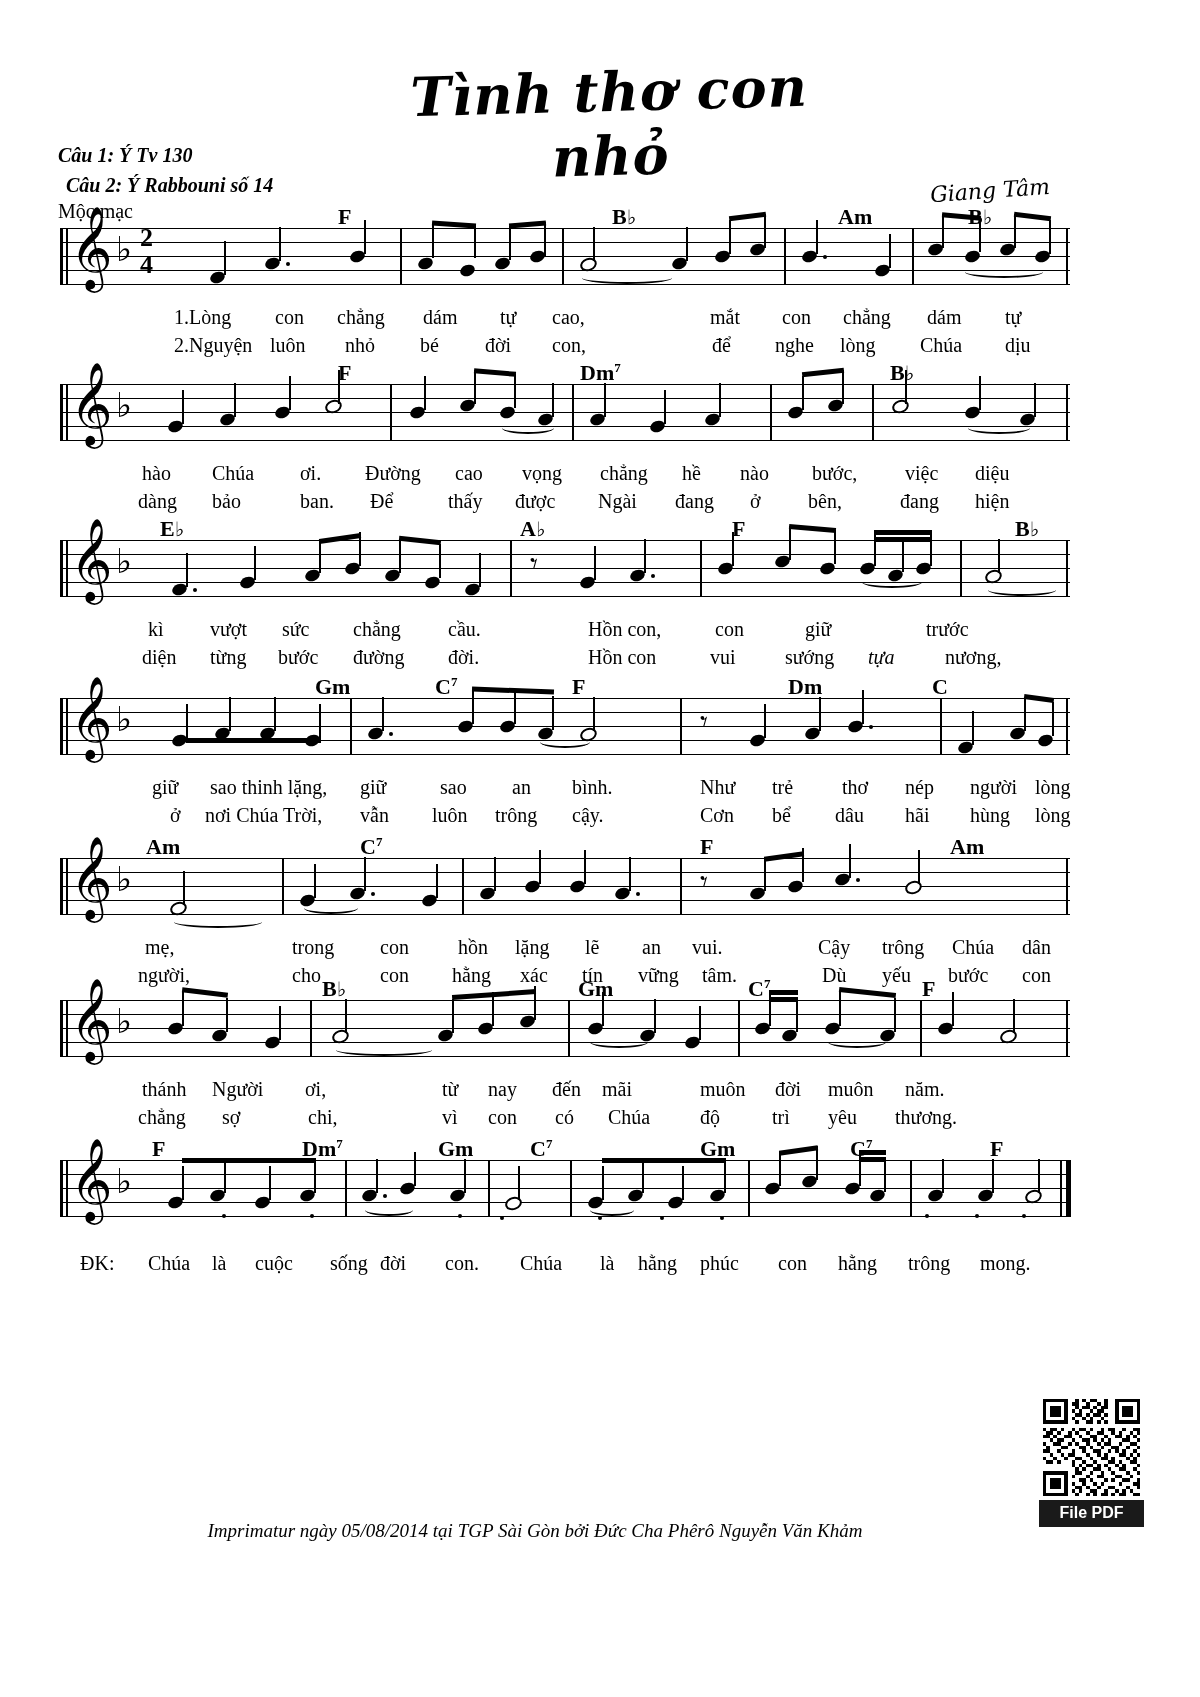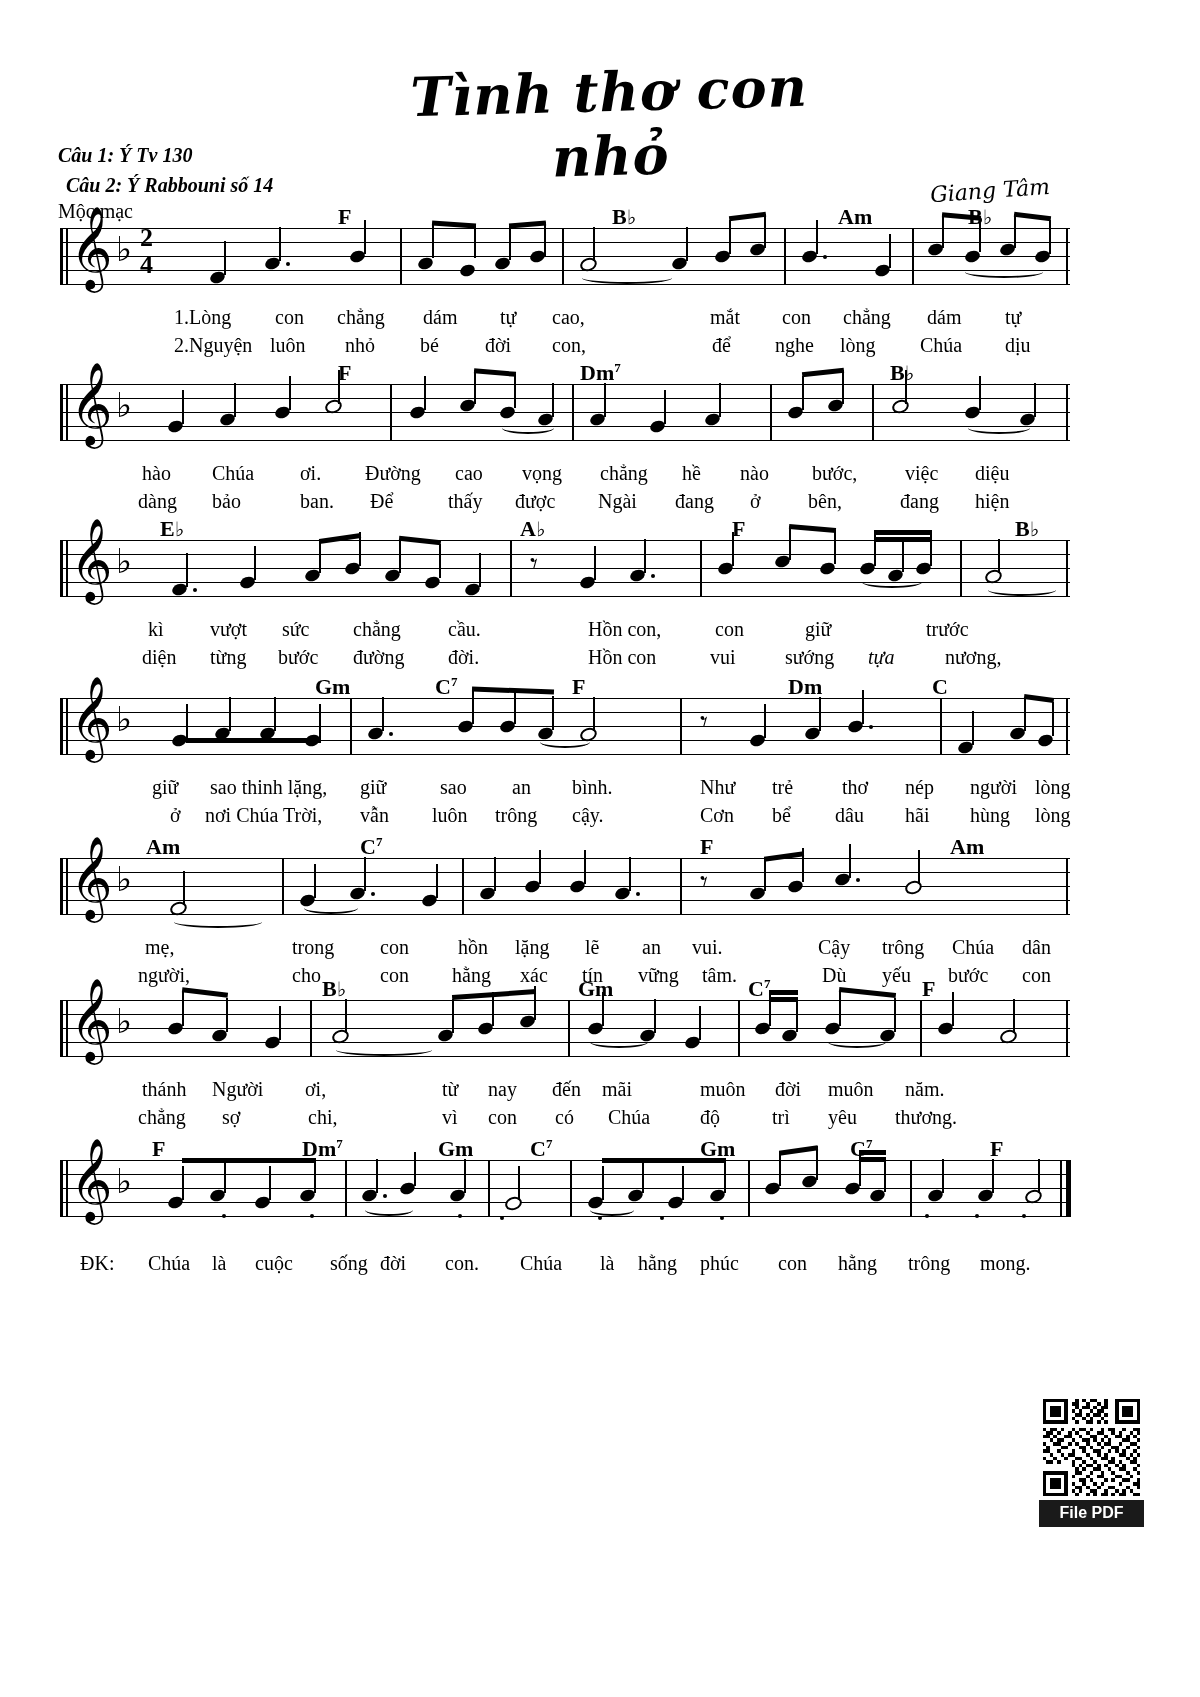--- a/index.html
+++ b/index.html
@@ -806,20 +806,21 @@
       <div class="ly" style="left:540px">là</div>
       <div class="ly" style="left:578px">hằng</div>
       <div class="ly" style="left:640px">phúc</div>
       <div class="ly" style="left:718px">con</div>
       <div class="ly" style="left:778px">hằng</div>
       <div class="ly" style="left:848px">trông</div>
       <div class="ly" style="left:920px">mong.</div>
     </div>
   </div>
 
+  <div class="imprimatur">Imprimatur ngày 05/08/2014 tại TGP Sài Gòn bởi Đức Cha Phêrô Nguyễn Văn Khảm</div>
 
   <div class="qr-wrap">
     <svg class="qr" viewBox="0 0 29 29" shape-rendering="crispEdges">
       <rect width="29" height="29" fill="#fff"></rect>
       <g fill="#000">
         <rect x="1" y="1" width="7" height="7"></rect>
           <rect x="2" y="2" width="5" height="5" fill="#fff"></rect>
           <rect x="3" y="3" width="3" height="3"></rect>
         <rect x="21" y="1" width="7" height="7"></rect>
           <rect x="22" y="2" width="5" height="5" fill="#fff"></rect>

